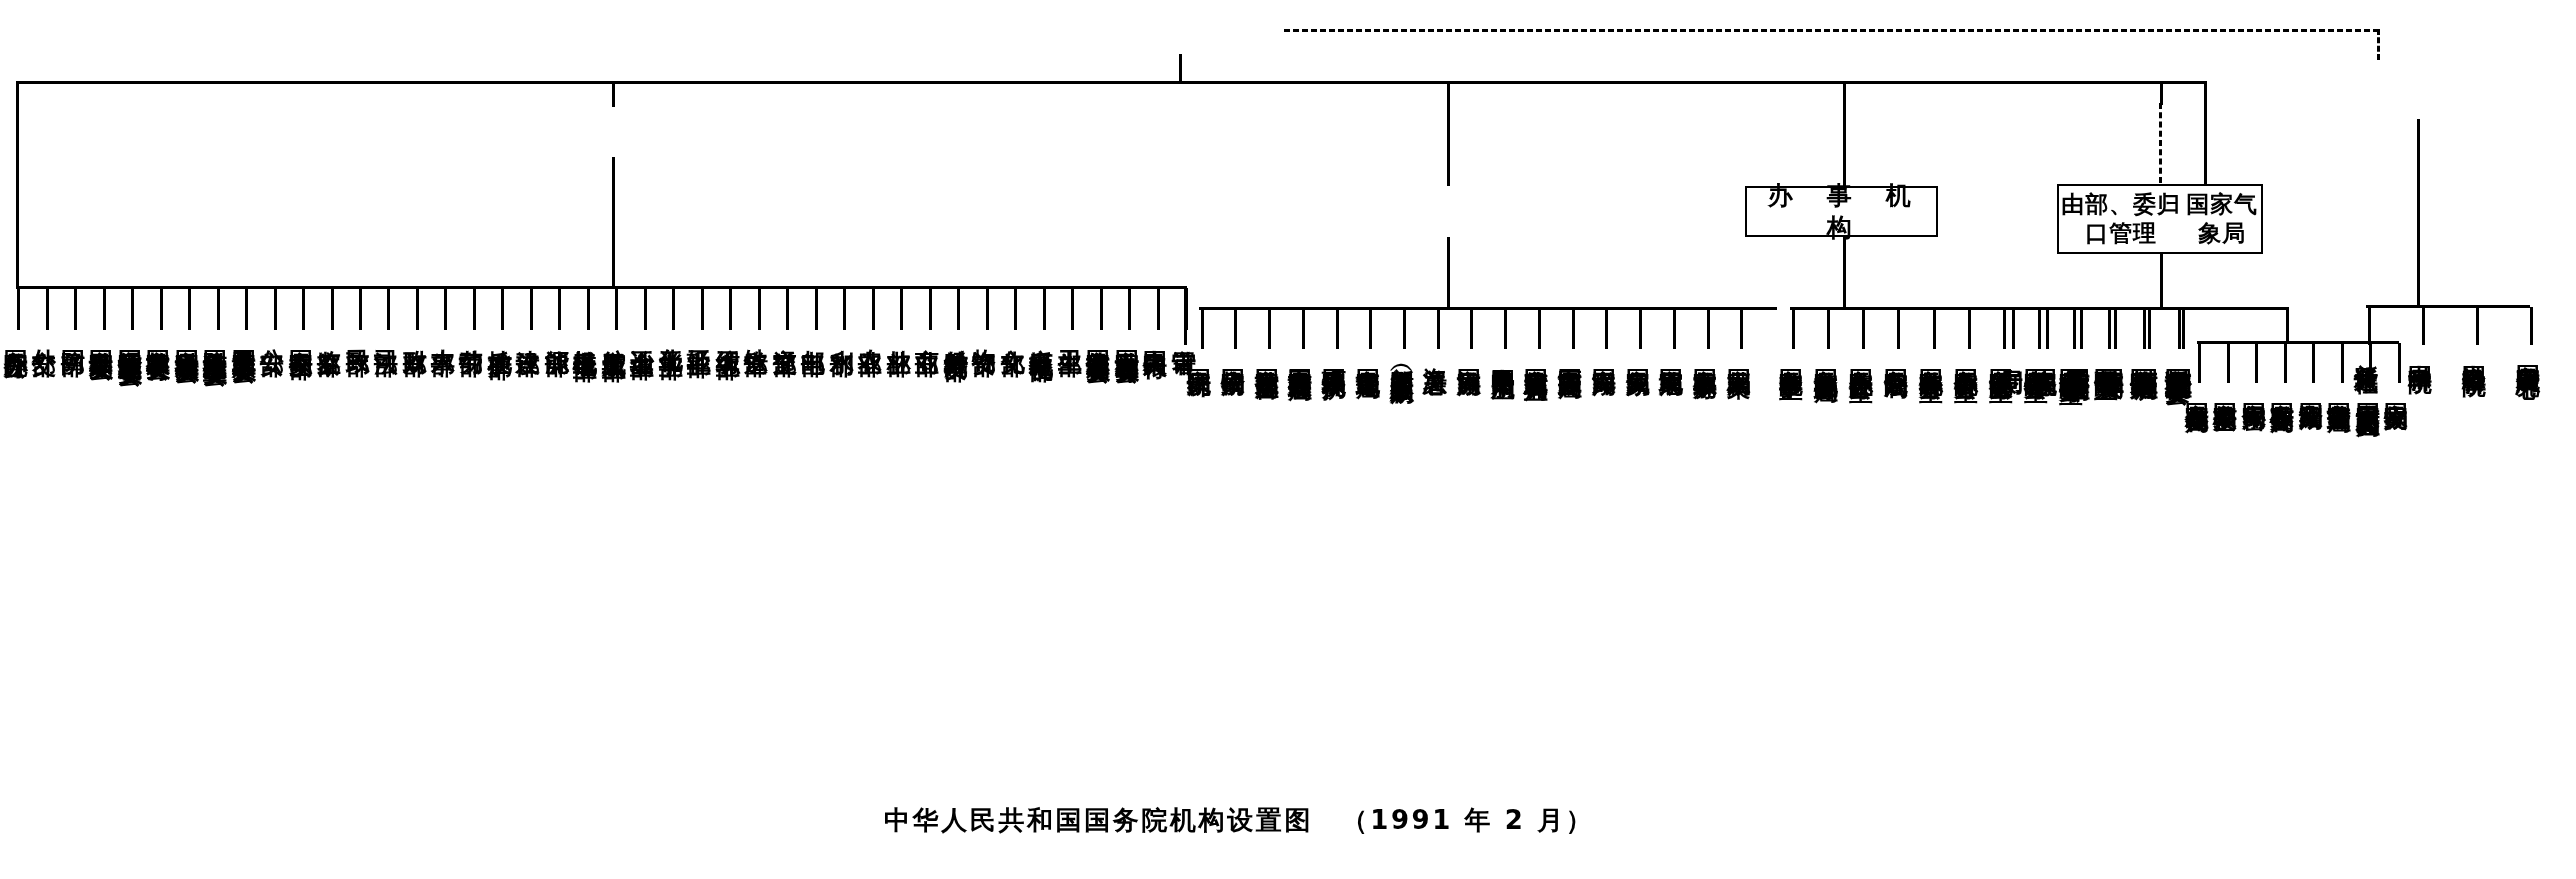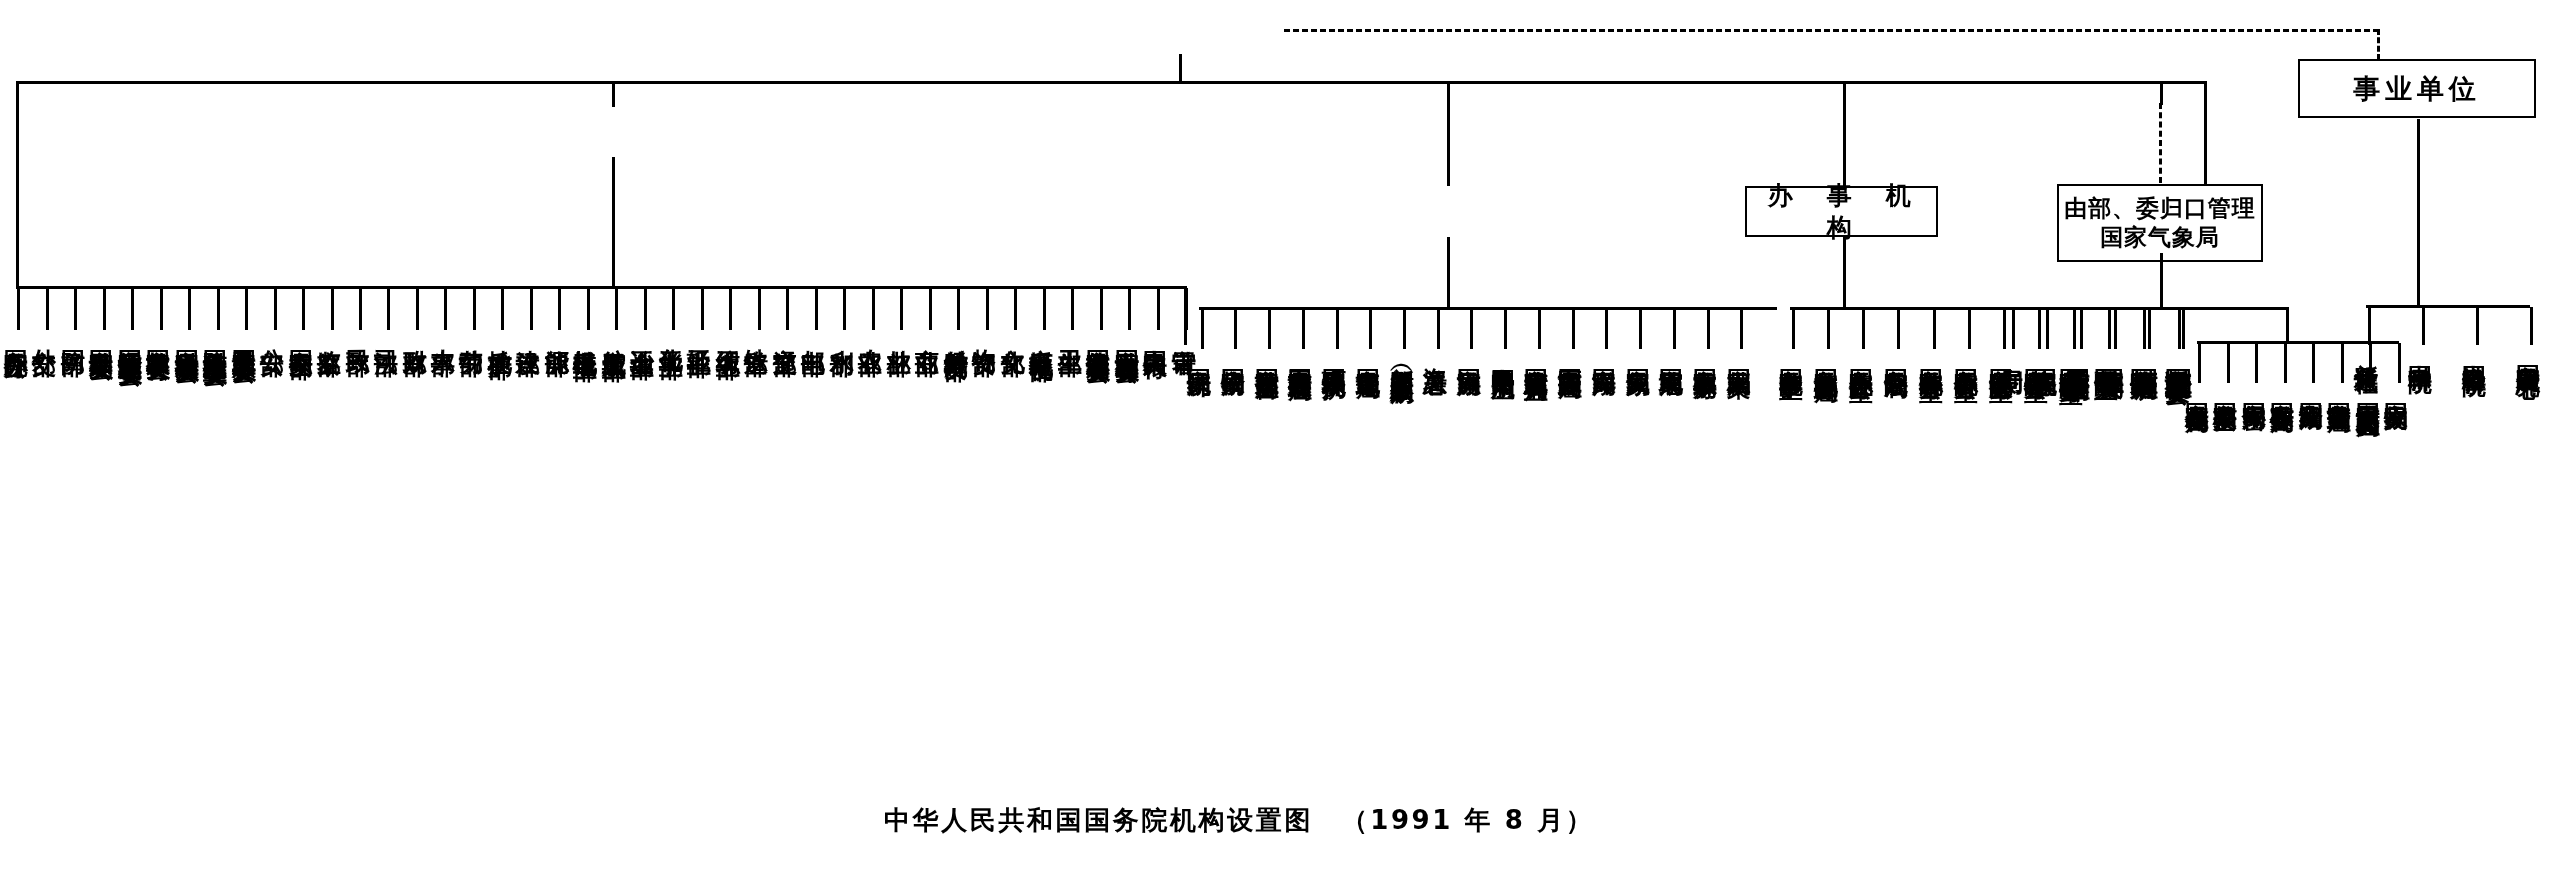--- a/index.html
+++ b/index.html
@@ -65,44 +65,41 @@
 </style>
 </head>
 <body>
 
 <div id="stage">
 
 
   <div class="dash-h" style="left:1284px;top:29px;width:1095px;"></div>
   <div class="dash-v" style="left:2377px;top:29px;height:31px;"></div>
 
-  <div class="box" id="box-shiye" style="left:2298px;top:59px;width:238px;height:59px;font-size:27px;">
-    <span>事业单位</span>
-  </div>
 
   <div class="vline" style="left:1179px;top:54px;height:30px;"></div>
 
   <div class="hline" style="left:16.2px;top:81px;width:2189px;"></div>
 
   <div class="vline" style="left:16.2px;top:81px;height:206px;"></div>
 
   <div class="vline" style="left:612px;top:81px;height:26px;"></div>
   <div class="vline" style="left:1447px;top:81px;height:105px;"></div>
   <div class="vline" style="left:1843px;top:81px;height:105px;"></div>
   <div class="vline" style="left:2160px;top:81px;height:24px;"></div>
   <div class="dash-v" style="left:2159px;top:103px;height:80px;"></div>
   <div class="vline" style="left:2204px;top:81px;height:111px;"></div>
 
 
 
   <div class="box" id="box-banshi" style="left:1745px;top:186px;width:193px;height:51px;font-size:25px;">
     <span>办　事　机　构</span>
   </div>
 
-  <div class="box two-line" id="box-guojiaju" style="left:2057px;top:184px;width:206px;height:78px;font-size:23px;flex-direction:column;">
+  <div class="box two-line" id="box-guojiaju" style="left:2057px;top:184px;width:206px;height:70px;font-size:23px;flex-direction:row;">
     <span>由部、委归口管理</span>
     <span>国家气象局</span>
   </div>
 
   <div class="vline" style="left:612px;top:157px;height:131px;"></div>
   <div class="hline" style="left:16.2px;top:286px;width:1171px;"></div>
   <div class="vline" style="left:1184px;top:286px;height:59px;"></div>
   <div id="cols-buwei" class="col-wrap" style="left:0px;top:286px;"></div>
 
   <div class="vline" style="left:1447px;top:237px;height:72px;"></div>
@@ -116,21 +113,21 @@
   <div class="vline" style="left:2160px;top:253px;height:54px;"></div>
   <div class="hline" style="left:2010px;top:307px;width:279px;"></div>
   <div class="vline" style="left:2286px;top:307px;height:36px;"></div>
   <div class="hline" style="left:2197px;top:341px;width:202px;"></div>
   <div id="cols-guojiaju" class="col-wrap" style="left:0px;top:307px;"></div>
 
   <div class="vline" style="left:2417px;top:119px;height:188px;"></div>
   <div class="hline" style="left:2366px;top:305px;width:164px;"></div>
   <div id="cols-shiye" class="col-wrap" style="left:0px;top:305px;"></div>
 
-  <div class="caption" style="left:884px;top:803px;">中华人民共和国国务院机构设置图　（1991 年 8 月）</div>
+  <div class="caption" style="left:884px;top:803px;">中华人民共和国国务院机构设置图　（1991 年 2 月）</div>
 
 <div class="tick" style="left: 17px; top: 288px; height: 42px;"></div>
     <div class="col" title="国务院办公厅" style="left: 5.7px; top: 330px;">国务院办公厅</div>
     <div class="tick" style="left: 46px; top: 288px; height: 42px;"></div>
     <div class="col" title="外交部" style="left: 34px; top: 330px;">外交部</div>
     <div class="tick" style="left: 74px; top: 288px; height: 42px;"></div>
     <div class="col" title="国防部" style="left: 63px; top: 330px;">国防部</div>
     <div class="tick" style="left: 103px; top: 288px; height: 42px;"></div>
     <div class="col" title="国家计划委员会" style="left: 91px; top: 330px;">国家计划委员会</div>
     <div class="tick" style="left: 131px; top: 288px; height: 42px;"></div>

